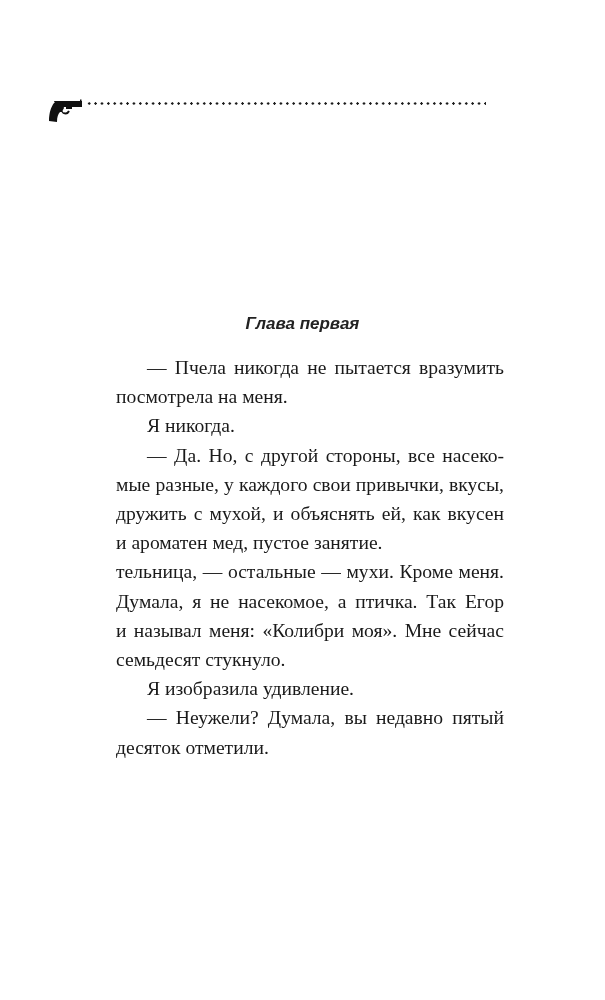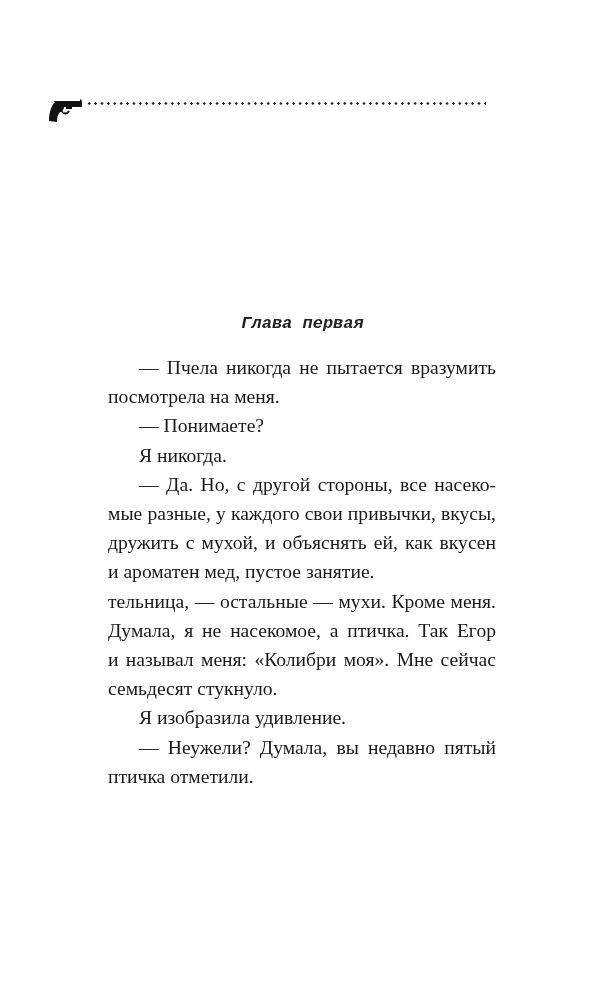--- a/index.html
+++ b/index.html
@@ -37,29 +37,29 @@
       background-image: radial-gradient(circle, #1a1a1a 1.1px, transparent 1.4px);
       background-size: 6.4px 3px;
       background-repeat: repeat-x;
     }
     .chapter-title {
       position: absolute;
       left: 0;
       width: 605px;
       top: 314px;
       text-align: center;
-      font-family: Liberation Mono, monospace;
+      font-family: Liberation Sans, sans-serif;
       font-style: italic;
       font-size: 17px;
       color: #222;
       margin: 0;
     }
     .body-text {
       position: absolute;
-      left: 77px;
+      left: 85px;
       top: 353px;
       width: 419px;
       font-family: "Liberation Serif", serif;
       font-size: 19.6px;
       line-height: 29.2px;
       color: #1a1a1a;
     }
     .body-text p {
       margin: 0;
       text-indent: 31px;
@@ -102,37 +102,34 @@
 <h2 class="chapter-title">Глава первая</h2>
 
 <div class="body-text">
   <p>
     <span class="line indent">— Пчела никогда не пытается вразумить</span>
   </p>
   <p>
     <span class="line last">посмотрела на меня.</span>
   </p>
   <p>
-    <span class="line indent last">— Понимаете?</span>
-  </p>
-  <p>
     <span class="line indent last">Я никогда.</span>
   </p>
   <p>
     <span class="line indent">— Да. Но, с другой стороны, все насеко-</span>
     <span class="line">мые разные, у каждого свои привычки, вкусы,</span>
     <span class="line">дружить с мухой, и объяснять ей, как вкусен</span>
     <span class="line last">и ароматен мед, пустое занятие.</span>
   </p>
   <p>
     <span class="line">тельница, — остальные — мухи. Кроме меня.</span>
     <span class="line">Думала, я не насекомое, а птичка. Так Егор</span>
     <span class="line">и называл меня: «Колибри моя». Мне сейчас</span>
     <span class="line last">семьдесят стукнуло.</span>
   </p>
   <p>
     <span class="line indent last">Я изобразила удивление.</span>
   </p>
   <p>
     <span class="line indent">— Неужели? Думала, вы недавно пятый</span>
-    <span class="line last">птичка отметили.</span>
+    <span class="line last">десяток отметили.</span>
   </p>
 </div>
 
 </body></html>

